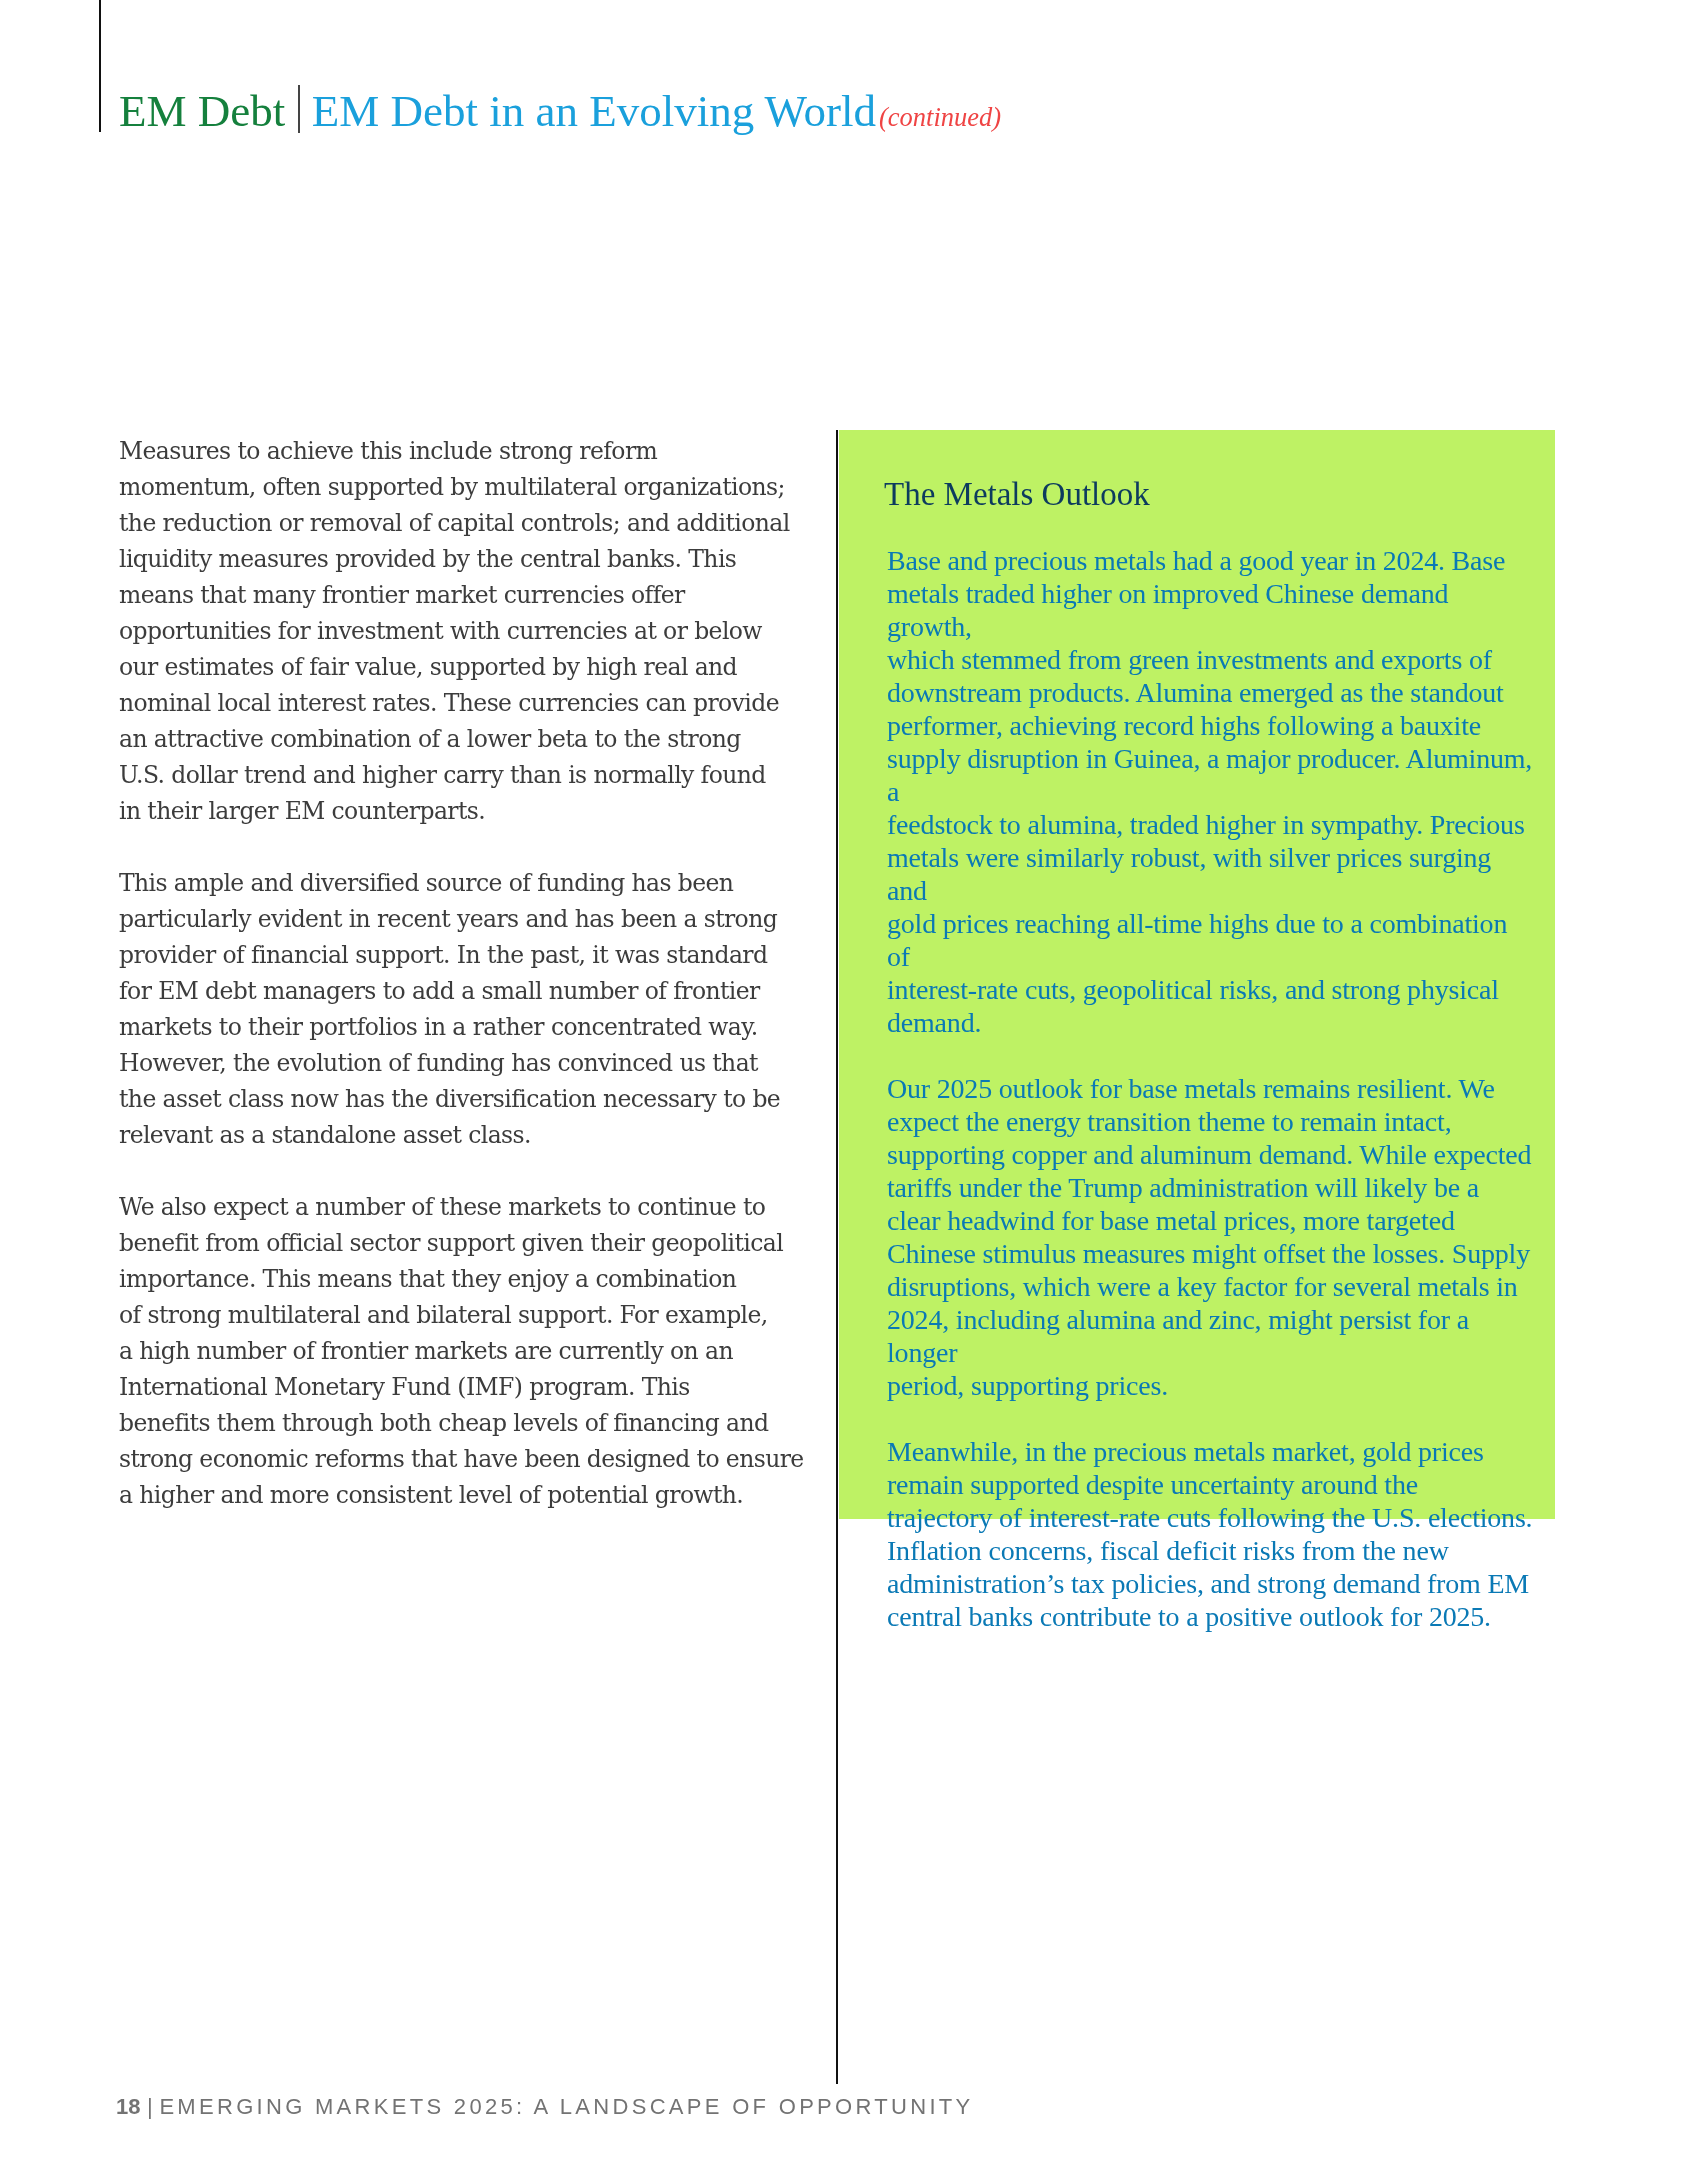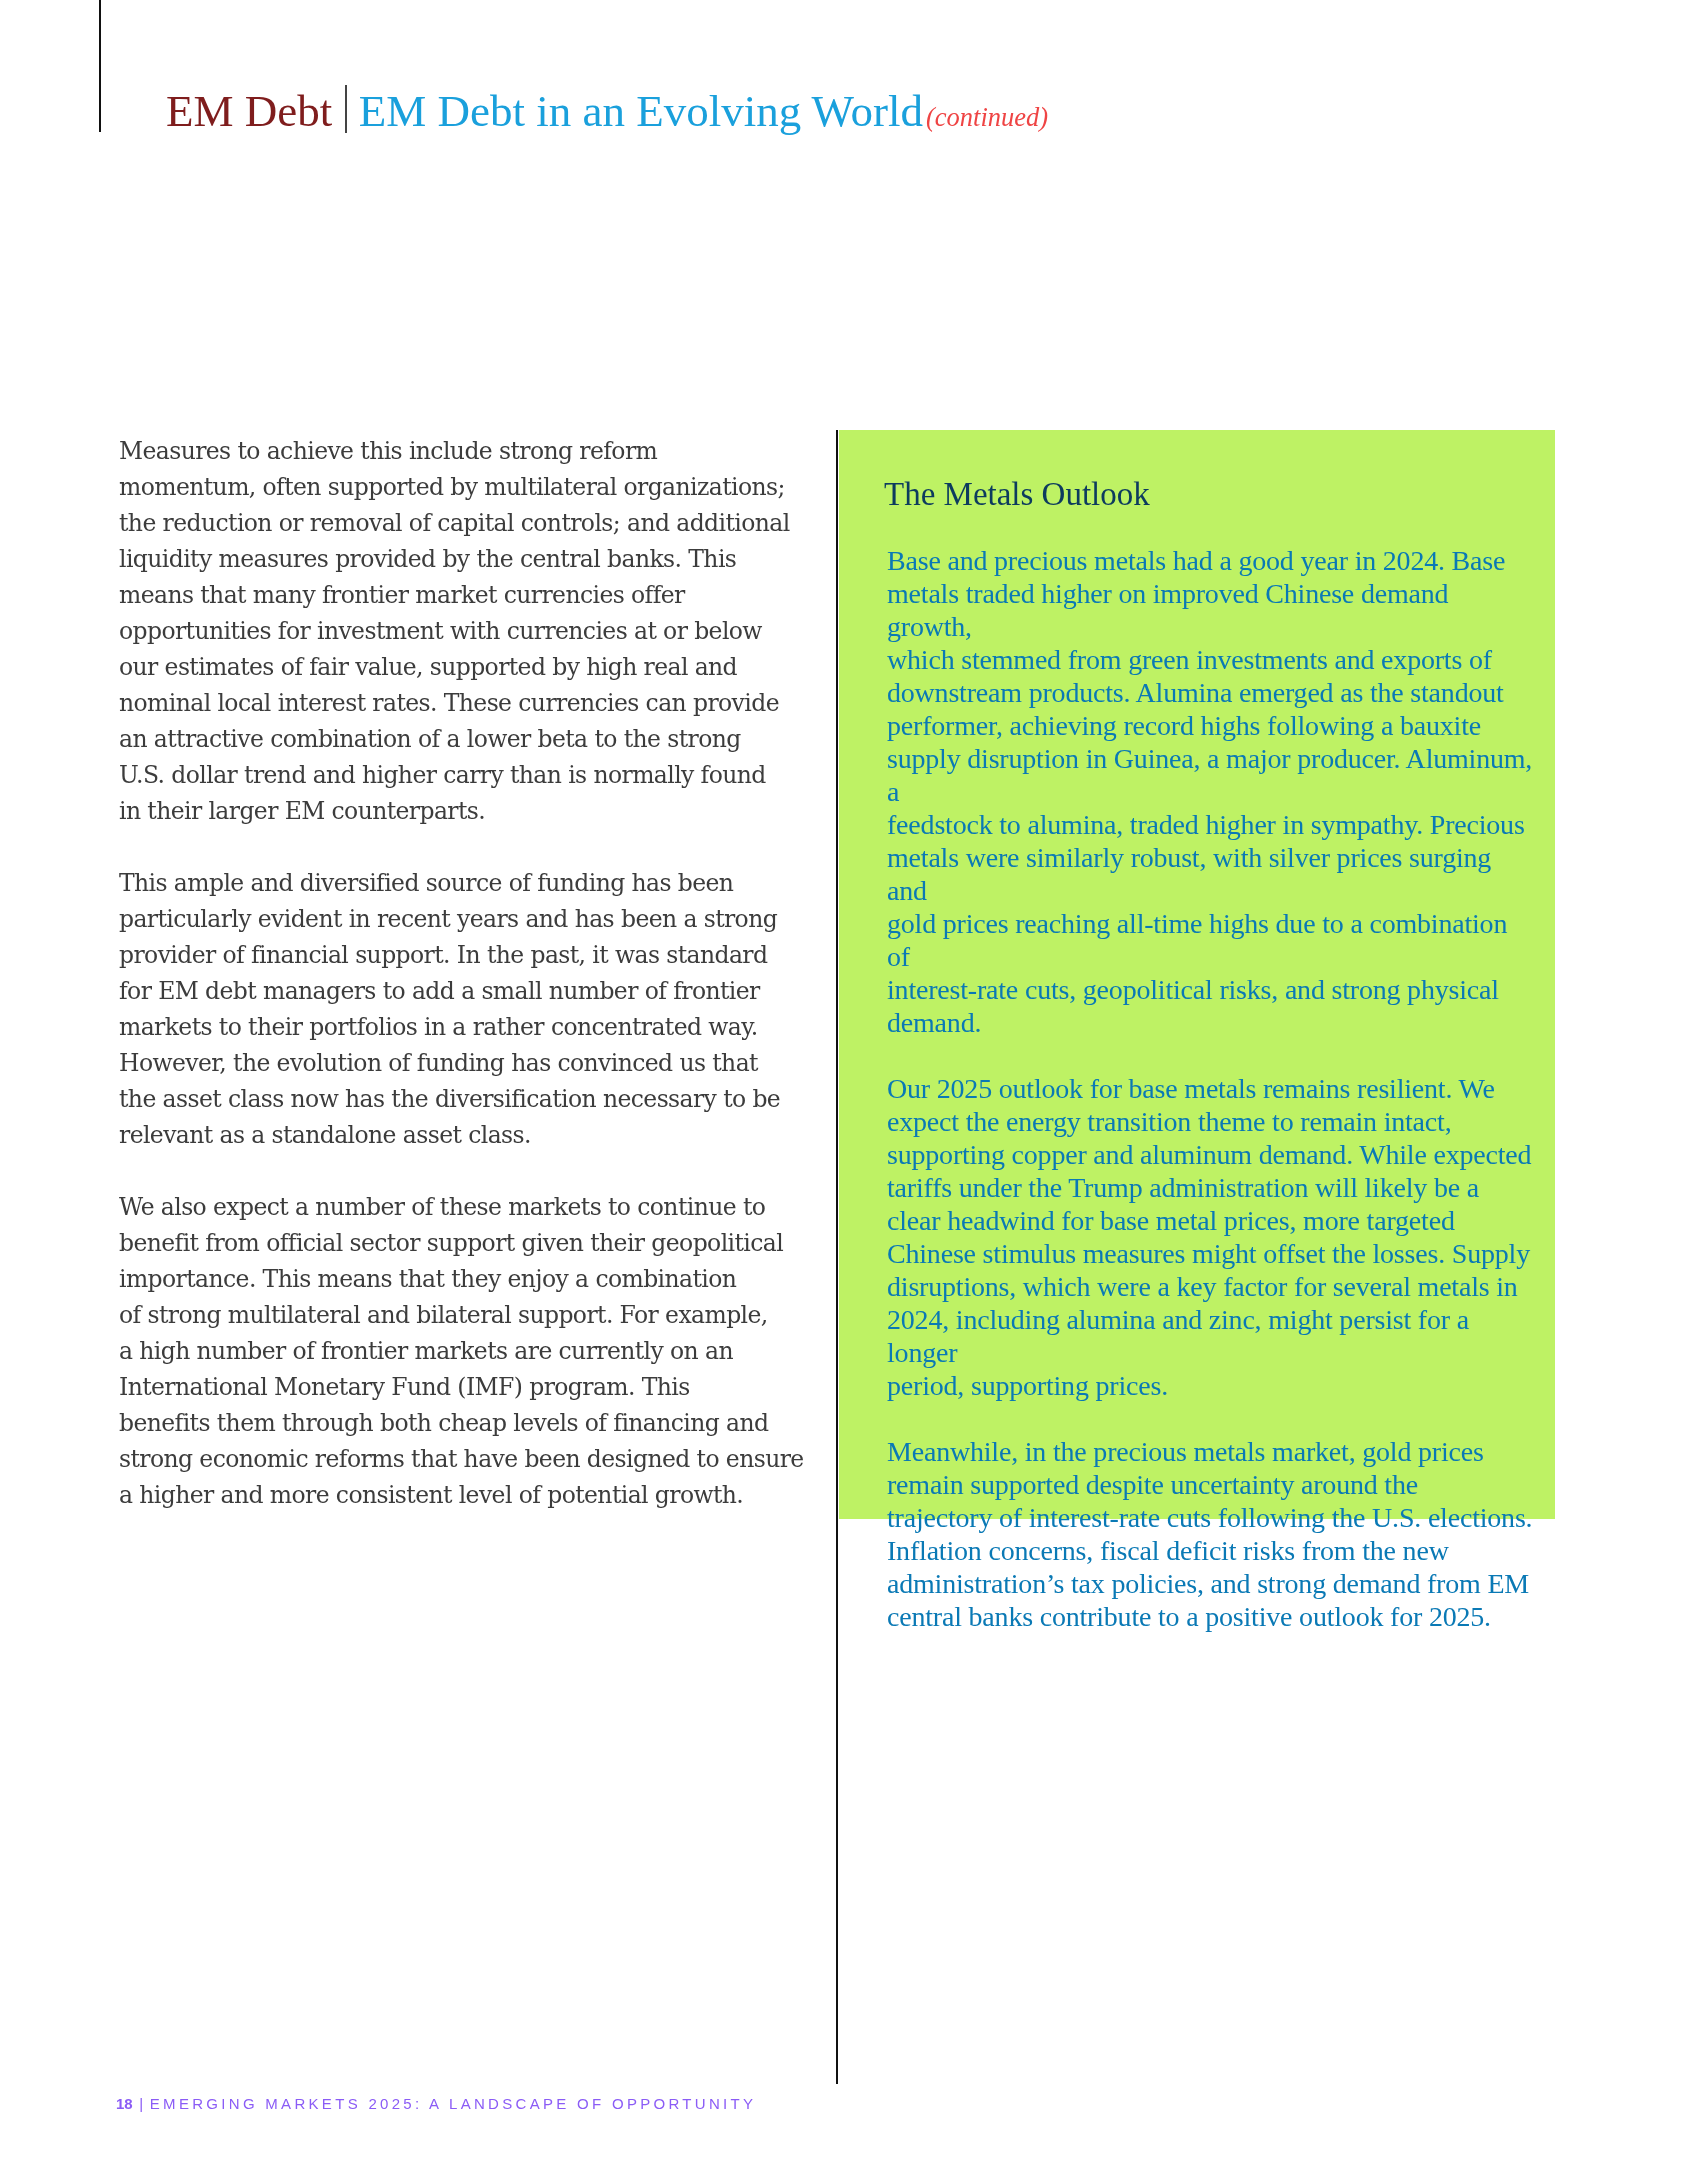--- a/index.html
+++ b/index.html
@@ -1,38 +1,38 @@
 <!DOCTYPE html>
 <html style="font-size:10.6px"><head>
   <meta charset="utf-8">
   <style>
     html, body { margin:0; padding:0; background:#ffffff; }
     body { width:1687px; height:2183px; position:relative; overflow:hidden; }
     .top-rule { position:absolute; left:99px; top:0; width:2px; height:132px; background:#111; }
     .header { position:absolute; left:119px; top:85px; white-space:nowrap;
       font-family:"DejaVu Serif", "Liberation Serif", serif; line-height:1; }
-    .header .section { font-size:45px; color:#7f1d1d; font-family:"Liberation Serif", serif;margin-left:47px; }
+    .header .section { font-size:45px; color:#15803d; font-family:"Liberation Serif", serif; }
     .header .sep { display:inline-block; width:1.3px; height:48px; background:#444; margin:0 12px 0 13.2px; vertical-align:-6.6px; }
     .header .title { font-size:45px; color:#1aa0dc; font-family:"Liberation Serif", serif; }
     .header .cont { font-size:26.5px; color:#ef4444; margin-left:3px; font-family:"Liberation Serif", serif;font-style:italic; }
 
     .left-col { position:absolute; left:119px; top:433px; width:721px;
       font-family:"DejaVu Serif", serif; font-size:23.5px; line-height:36px; color:#3c3c3c; letter-spacing:-0.6px; }
     .left-col p { margin:0 0 36px 0; white-space:pre-line; }
 
     .divider { position:absolute; left:836px; top:430px; width:2px; height:1654px; background:#111; }
 
     .sidebar { position:absolute; left:839px; top:430px; width:716px; height:1089px; background:#bef264; }
     .sidebar .box-title { position:absolute; left:45px; top:48px; font-family:"Liberation Serif", serif;
       font-size:33px; color:#0d3b5e; line-height:1; }
     .sidebar .box-body { position:absolute; left:48px; top:114px; width:648px;
       font-family:Liberation Serif, serif; font-size:28px; line-height:33px; color:#0a79b5; letter-spacing:-0.2px; }
     .sidebar .box-body p { margin:0 0 33px 0; white-space:pre-line; }
 
-    .footer { position:absolute; left:116px; top:2096px; font-family:"Liberation Sans", sans-serif; font-size:15px; color:#8b5cf6; white-space:nowrap; line-height:1; }
+    .footer { position:absolute; left:116px; top:2096px; font-family:"Liberation Sans", sans-serif; font-size:22px; color:#737373; white-space:nowrap; line-height:1; }
     .footer .page-num { font-weight:bold; }
     .footer .fsep { margin:0 6.6px; }
     .footer .pub { letter-spacing:3.3px; }
   </style>
 </head>
 <body>
 
 <div class="top-rule"></div>
 
 <div class="header">

